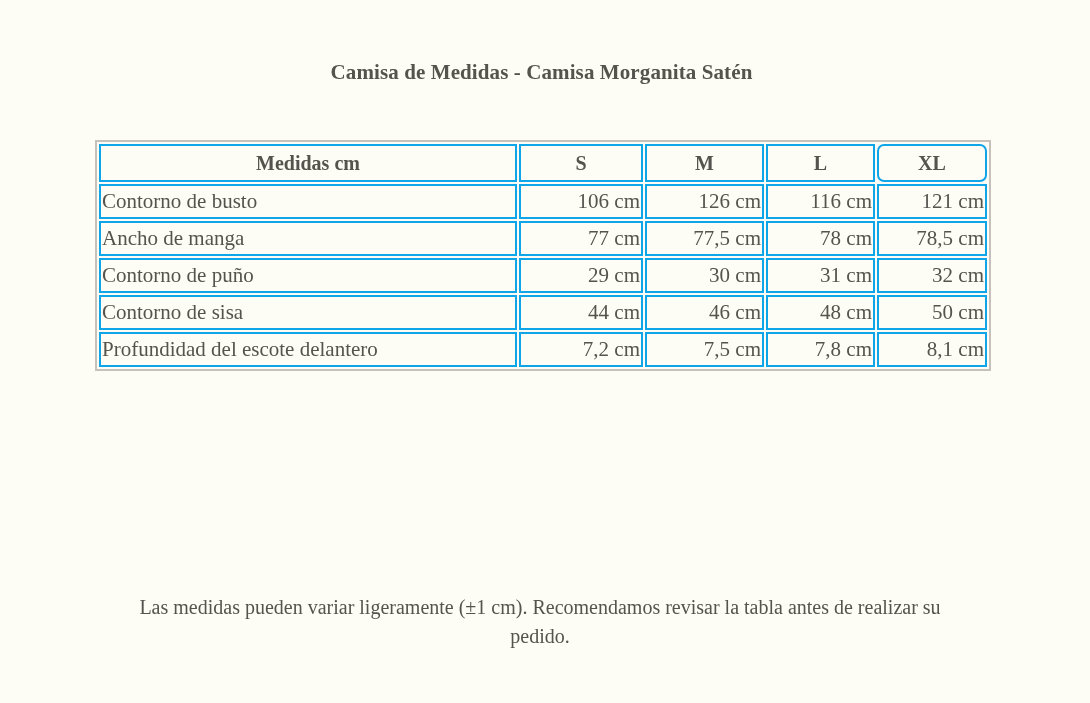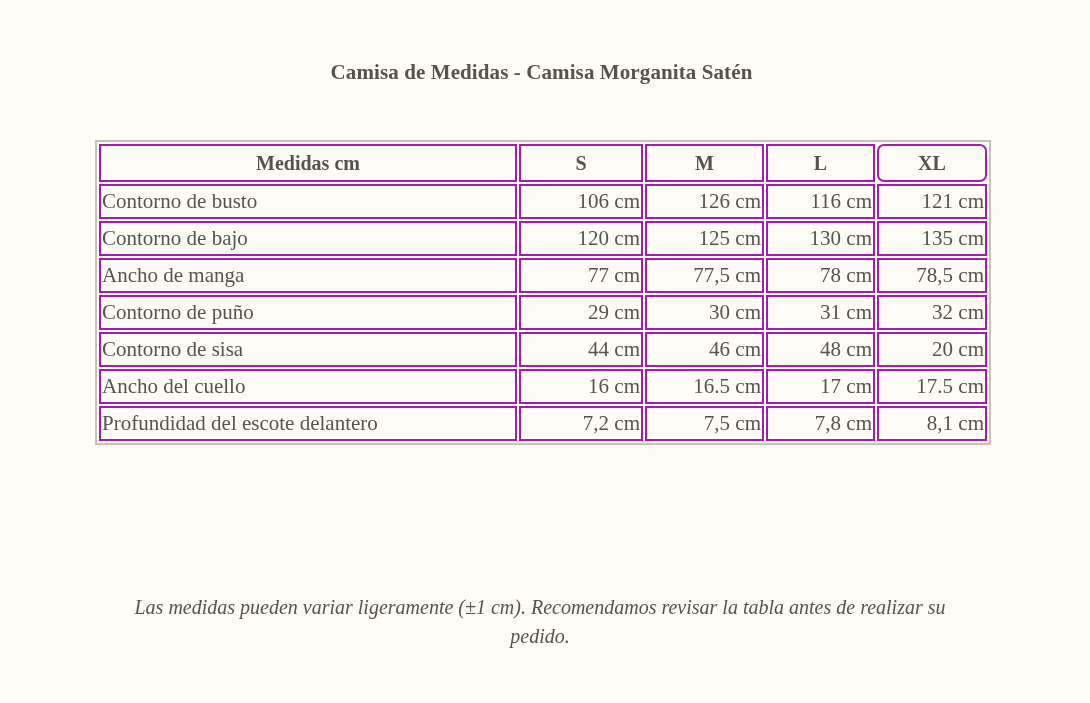--- a/index.html
+++ b/index.html
@@ -31,21 +31,21 @@
       top: 140px;
       left: 95px;
     }
     table.sizes {
       border: 2px solid #c6c2bb;
       border-collapse: separate;
       border-spacing: 2px;
       background: #fdfdf5;
     }
     table.sizes th, table.sizes td {
-      border: 2px solid #a21caf;
+      border: 2px solid #0ea5e9;
       padding: 0 1px;
       height: 31px;
       font-size: 21px;
       color: #55534d;
       white-space: nowrap;
     }
     table.sizes th {
       height: 34px;
       font-weight: bold;
       text-align: center;
@@ -62,21 +62,20 @@
     .col-s { width: 118px; }
     .col-m { width: 113px; }
     .col-l { width: 103px; }
     .col-xl { width: 104px; border-radius: 7px; }
     .note {
       position: absolute;
       top: 573px;
       left: 110px;
       width: 860px;
       text-align: center;
-      font-style: italic;
       font-size: 20px;
       line-height: 29px;
       color: #55534d;
     }
   </style>
 </head>
 <body>
 
 <div class="title">Camisa de Medidas - Camisa Morganita Satén</div>
 
@@ -93,53 +92,39 @@
     </thead>
     <tbody>
       <tr>
         <td class="label">Contorno de busto</td>
         <td class="val">106 cm</td>
         <td class="val">126 cm</td>
         <td class="val">116 cm</td>
         <td class="val">121 cm</td>
       </tr>
       <tr>
-        <td class="label">Contorno de bajo</td>
-        <td class="val">120 cm</td>
-        <td class="val">125 cm</td>
-        <td class="val">130 cm</td>
-        <td class="val">135 cm</td>
-      </tr>
-      <tr>
         <td class="label">Ancho de manga</td>
         <td class="val">77 cm</td>
         <td class="val">77,5 cm</td>
         <td class="val">78 cm</td>
         <td class="val">78,5 cm</td>
       </tr>
       <tr>
         <td class="label">Contorno de puño</td>
         <td class="val">29 cm</td>
         <td class="val">30 cm</td>
         <td class="val">31 cm</td>
         <td class="val">32 cm</td>
       </tr>
       <tr>
         <td class="label">Contorno de sisa</td>
         <td class="val">44 cm</td>
         <td class="val">46 cm</td>
         <td class="val">48 cm</td>
-        <td class="val">20 cm</td>
-      </tr>
-      <tr>
-        <td class="label">Ancho del cuello</td>
-        <td class="val">16 cm</td>
-        <td class="val">16.5 cm</td>
-        <td class="val">17 cm</td>
-        <td class="val">17.5 cm</td>
+        <td class="val">50 cm</td>
       </tr>
       <tr>
         <td class="label">Profundidad del escote delantero</td>
         <td class="val">7,2 cm</td>
         <td class="val">7,5 cm</td>
         <td class="val">7,8 cm</td>
         <td class="val">8,1 cm</td>
       </tr>
     </tbody>
   </table>

